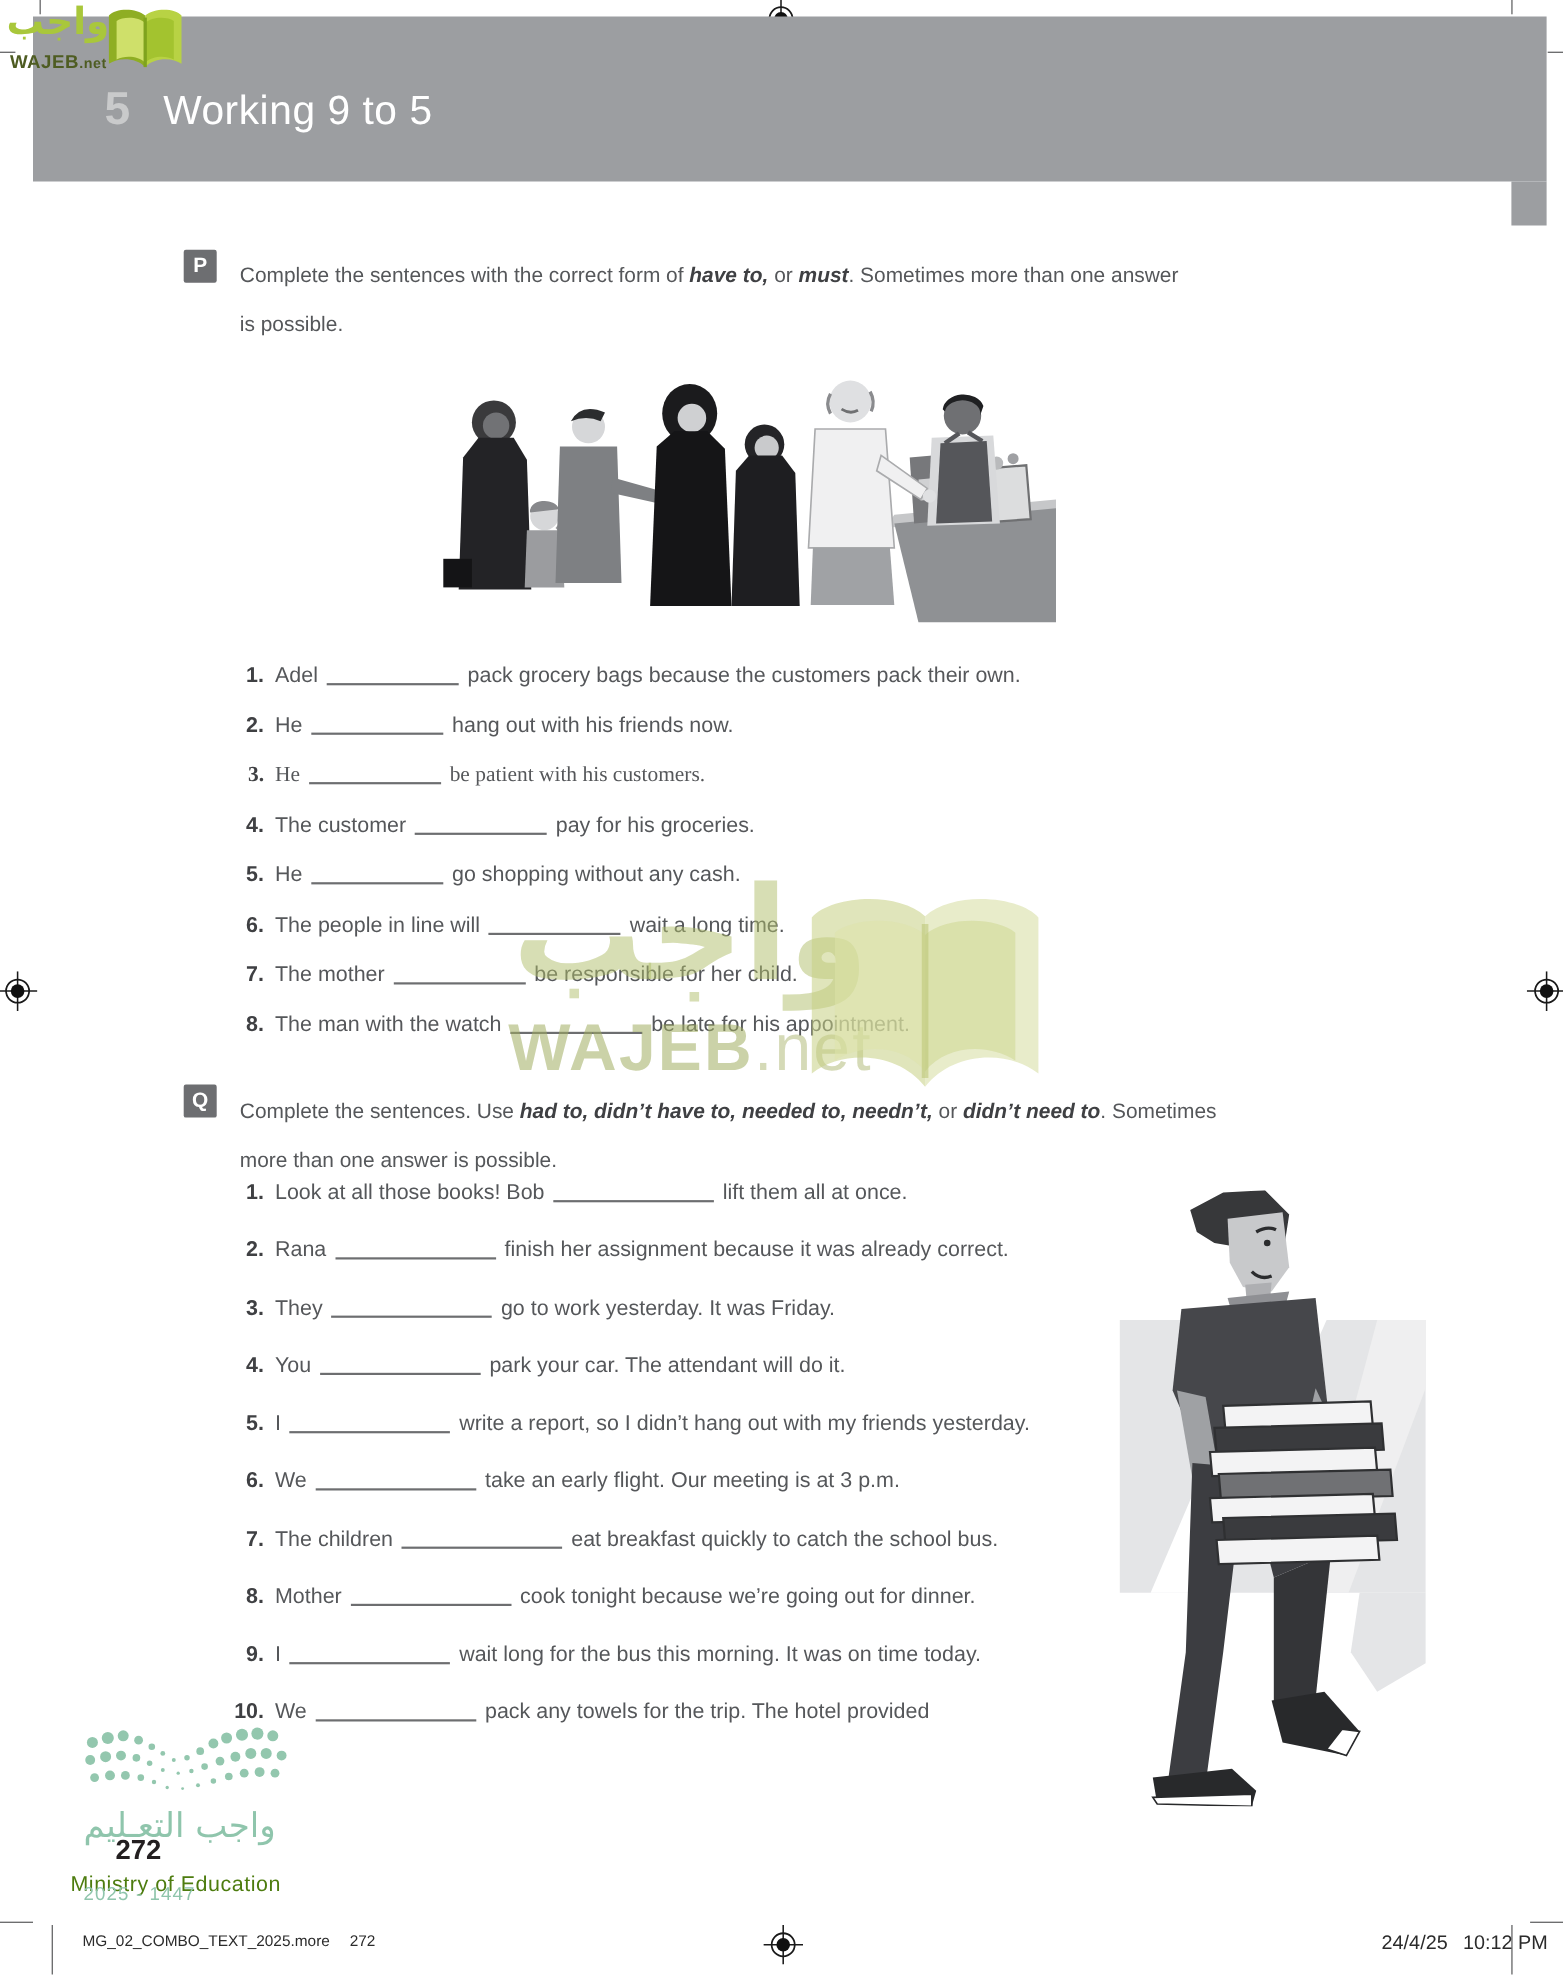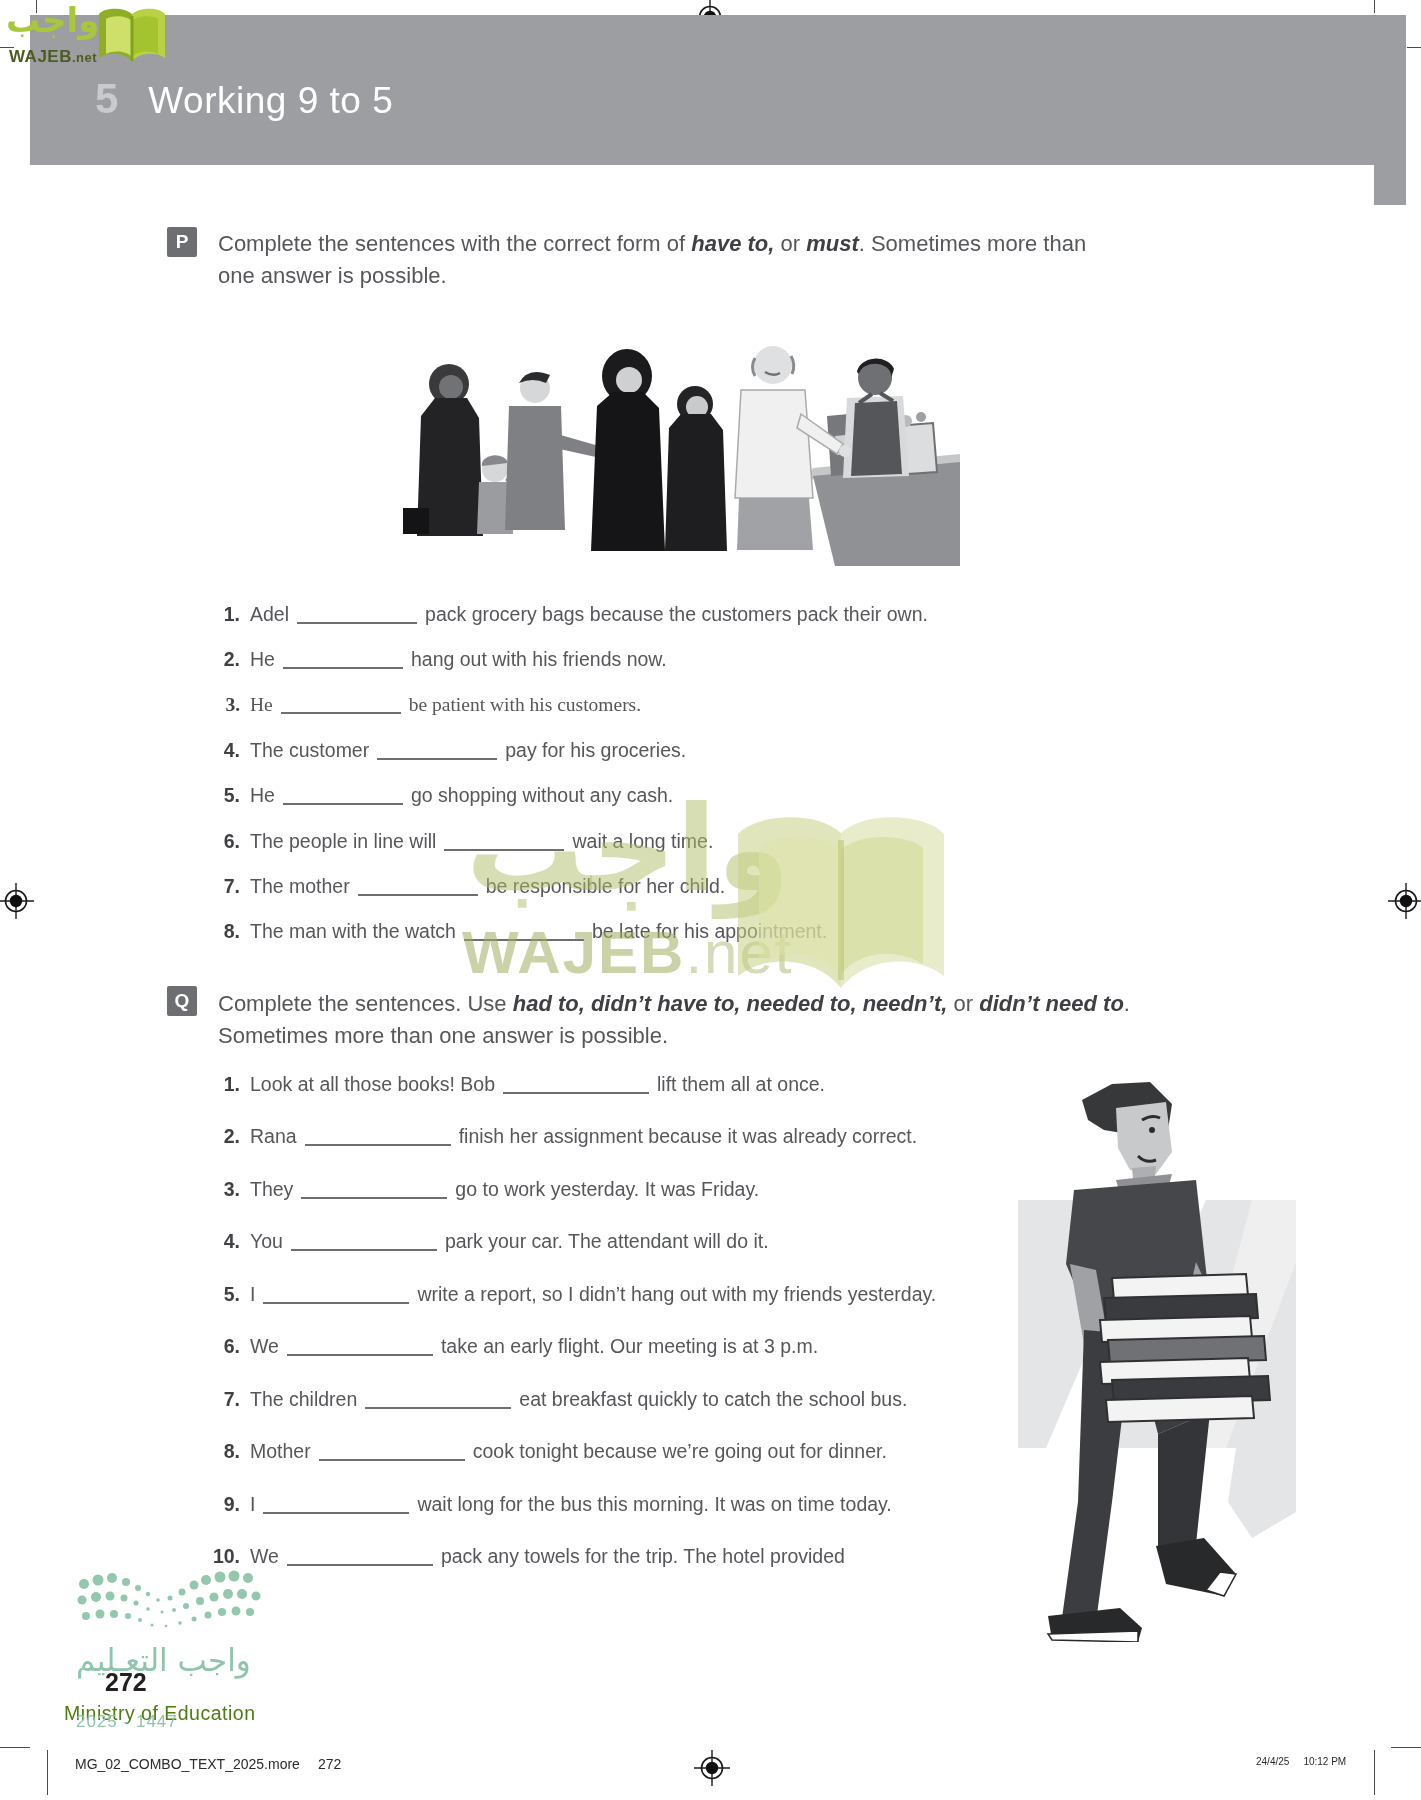--- a/index.html
+++ b/index.html
@@ -23,21 +23,21 @@
   .logo-arabic{position:absolute;left:0;top:-6px;width:86px;text-align:center;font-size:34px;font-weight:bold;color:#a9c73b;}
   .logo-latin{position:absolute;left:3px;top:41px;font-size:17px;font-weight:bold;color:#4e5c22;letter-spacing:.5px;}
   .logo-tld{font-size:13px;}
   .logo-book{position:absolute;left:90px;top:0;}
 
   
   .badge{position:absolute;width:30px;height:30px;background:#6d6e71;color:#ffffff;font-weight:bold;
          font-size:19px;display:flex;align-items:center;justify-content:center;border-radius:2px;}
   #badge-p{left:167px;top:227px;}
   #badge-q{left:167px;top:986px;}
-  .instructions{position:absolute;left:218px;font-size:22px;line-height:32px;color:#55575a;}
+  .instructions{position:absolute;left:218px;font-size:19px;line-height:45px;color:#55575a;}
   #instr-p{top:228px;width:872px;}
   #instr-q{top:988px;width:912px;}
   .instructions .bi{font-weight:bold;font-style:italic;color:#3f4043;}
 
   
   .items{position:absolute;left:204px;top:0;width:920px;}
   .item-row{position:absolute;left:0;font-size:19.5px;color:#55575a;white-space:nowrap;line-height:24px;}
   .item-num{display:inline-block;width:36px;text-align:right;font-weight:bold;color:#3f4043;margin-right:10px;}
   .blank{display:inline-block;height:5px;border-bottom:2px solid #6d6e70;margin:0 8px;transform:translateY(3px);}
   #p-items .blank{width:120px;}
@@ -58,21 +58,21 @@
   
   .ministry-dots{position:absolute;left:74px;top:1570px;}
   .ministry-arabic{position:absolute;left:76px;top:1642px;font-size:31px;color:#8fc5ac;white-space:nowrap;}
   .page-number{position:absolute;left:105px;top:1668px;font-size:25px;font-weight:bold;color:#231f20;z-index:3;}
   .ministry-english{position:absolute;left:64px;top:1686px;font-size:19.5px;color:#4d7c0f;letter-spacing:.5px;margin-top:16px;}
   .ministry-years{position:absolute;left:76px;top:1712px;font-size:17px;color:#8fc5ac;letter-spacing:1px;}
 
   
   .footer-left{position:absolute;left:75px;top:1756px;font-size:14px;color:#2b2b2b;}
   .footer-left .fp{margin-left:18px;}
-  .footer-right{position:absolute;left:1256px;top:1756px;font-size:10px;color:#2b2b2b;}
+  .footer-right{position:absolute;left:1256px;top:1756px;font-size:18px;color:#2b2b2b;}
   .footer-right .ft{margin-left:14px;}
 </style>
 </head>
 <body>
 
 <div id="page">
 
   <div class="crop" style="left:36px;top:0;width:1px;height:13px;"></div>
   <div class="crop" style="left:1374px;top:0;width:1px;height:13px;"></div>
   <div class="crop" style="left:0;top:47px;width:14px;height:1px;"></div>

